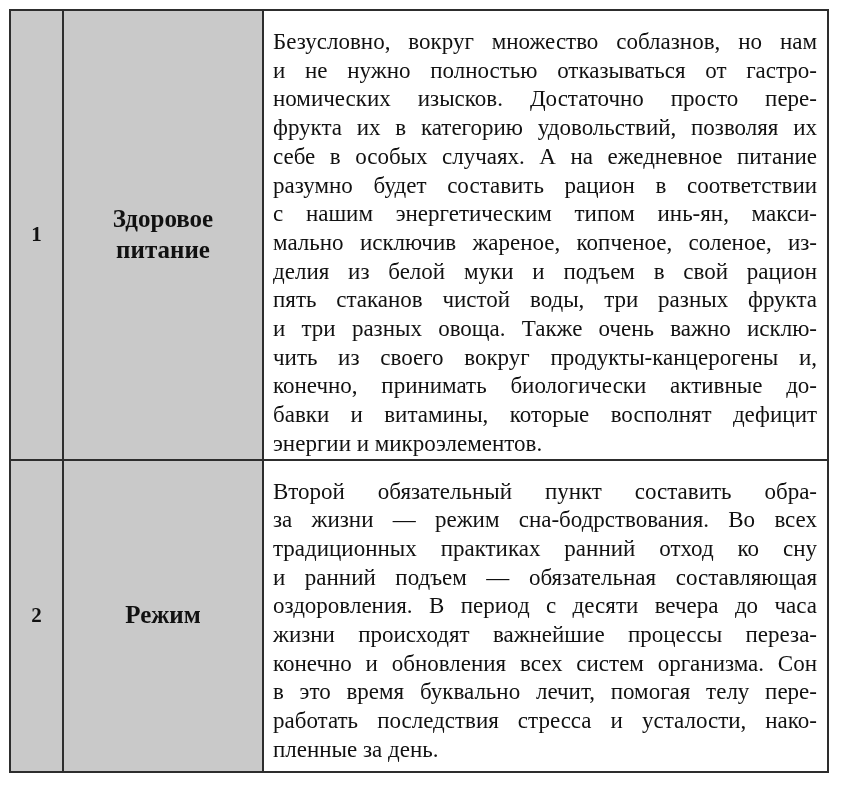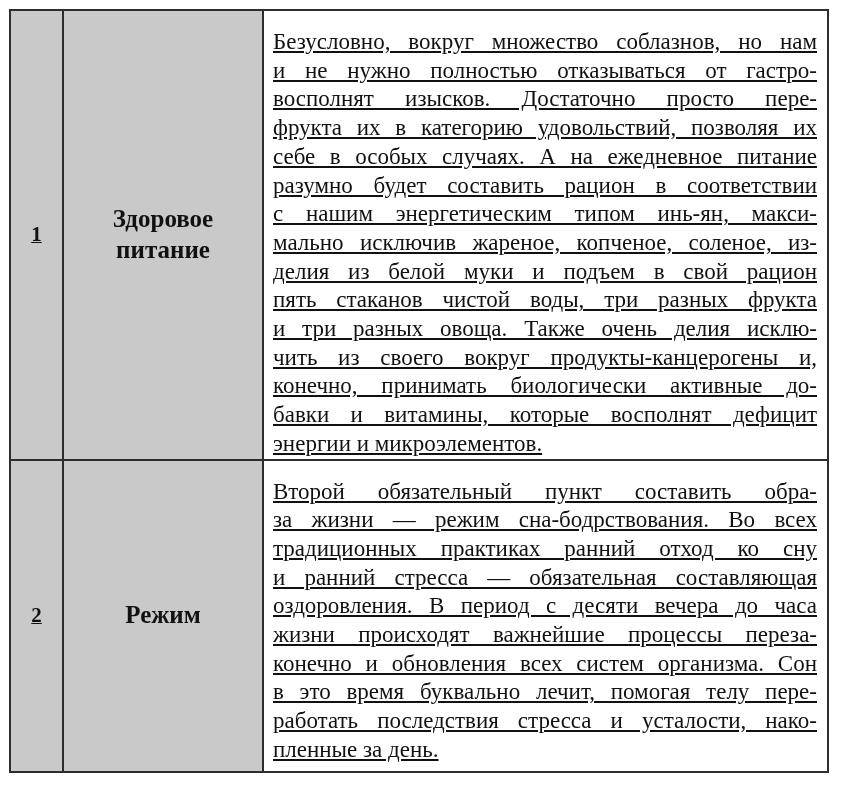--- a/index.html
+++ b/index.html
@@ -23,21 +23,20 @@
     position: absolute;
     left: 9px;
     top: 9px;
     width: 820px;
     border-collapse: collapse;
     table-layout: fixed;
   }
   table.content-table td {
     border: 2px solid var(--border-color, #2d2d2d);
     overflow: hidden;
-    text-decoration: underline;
   }
   tbody tr:nth-child(1) { height: 443px; }
   tbody tr:nth-child(2) { height: 312px; }
   td.cell-number {
     width: 49px;
     background: var(--cell-gray, #c9c9c9);
     text-align: center;
     vertical-align: middle;
   }
   td.cell-title {
@@ -87,50 +86,50 @@
     <td class="cell-number">
       <span class="number">1</span>
     </td>
     <td class="cell-title">
       <span class="title">Здоровое питание</span>
     </td>
     <td class="cell-text">
       <div class="paragraph">
               <div class="line">Безусловно, вокруг множество соблазнов, но нам</div>
               <div class="line">и не нужно полностью отказываться от гастро-</div>
-              <div class="line">восполнят изысков. Достаточно просто пере-</div>
+              <div class="line">номических изысков. Достаточно просто пере-</div>
               <div class="line">фрукта их в категорию удовольствий, позволяя их</div>
               <div class="line">себе в особых случаях. А на ежедневное питание</div>
               <div class="line">разумно будет составить рацион в соответствии</div>
               <div class="line">с нашим энергетическим типом инь-ян, макси-</div>
               <div class="line">мально исключив жареное, копченое, соленое, из-</div>
               <div class="line">делия из белой муки и подъем в свой рацион</div>
               <div class="line">пять стаканов чистой воды, три разных фрукта</div>
-              <div class="line">и три разных овоща. Также очень делия исклю-</div>
+              <div class="line">и три разных овоща. Также очень важно исклю-</div>
               <div class="line">чить из своего вокруг продукты-канцерогены и,</div>
               <div class="line">конечно, принимать биологически активные до-</div>
               <div class="line">бавки и витамины, которые восполнят дефицит</div>
               <div class="line last">энергии и микроэлементов.</div>
             </div>
     </td>
   </tr>
 
   <tr>
     <td class="cell-number">
       <span class="number">2</span>
     </td>
     <td class="cell-title">
       <span class="title">Режим</span>
     </td>
     <td class="cell-text">
       <div class="paragraph">
               <div class="line">Второй обязательный пункт составить обра-</div>
               <div class="line">за жизни — режим сна-бодрствования. Во всех</div>
               <div class="line">традиционных практиках ранний отход ко сну</div>
-              <div class="line">и ранний стресса — обязательная составляющая</div>
+              <div class="line">и ранний подъем — обязательная составляющая</div>
               <div class="line">оздоровления. В период с десяти вечера до часа</div>
               <div class="line">жизни происходят важнейшие процессы переза-</div>
               <div class="line">конечно и обновления всех систем организма. Сон</div>
               <div class="line">в это время буквально лечит, помогая телу пере-</div>
               <div class="line">работать последствия стресса и усталости, нако-</div>
               <div class="line last">пленные за день.</div>
             </div>
     </td>
   </tr>
 </tbody>

